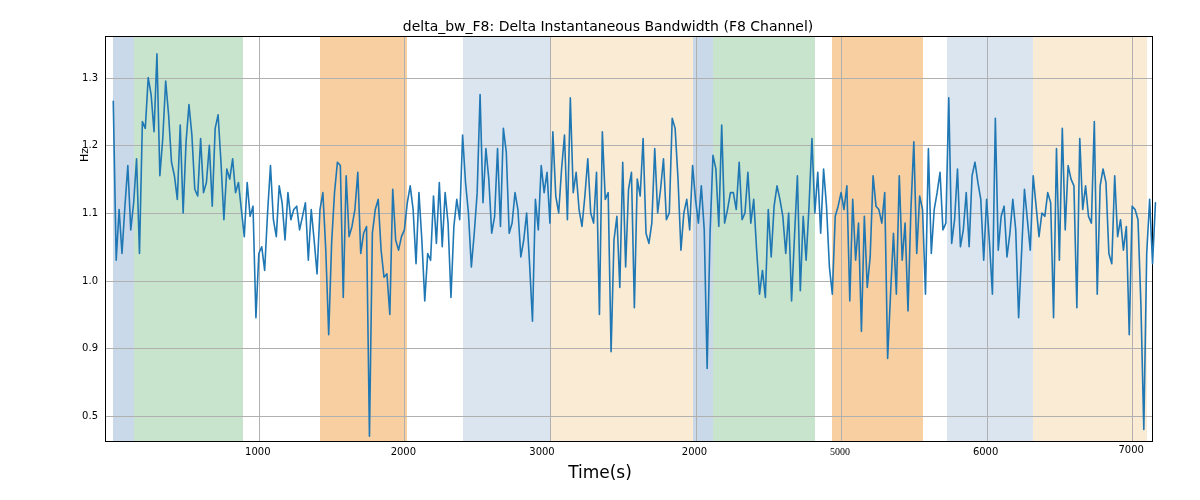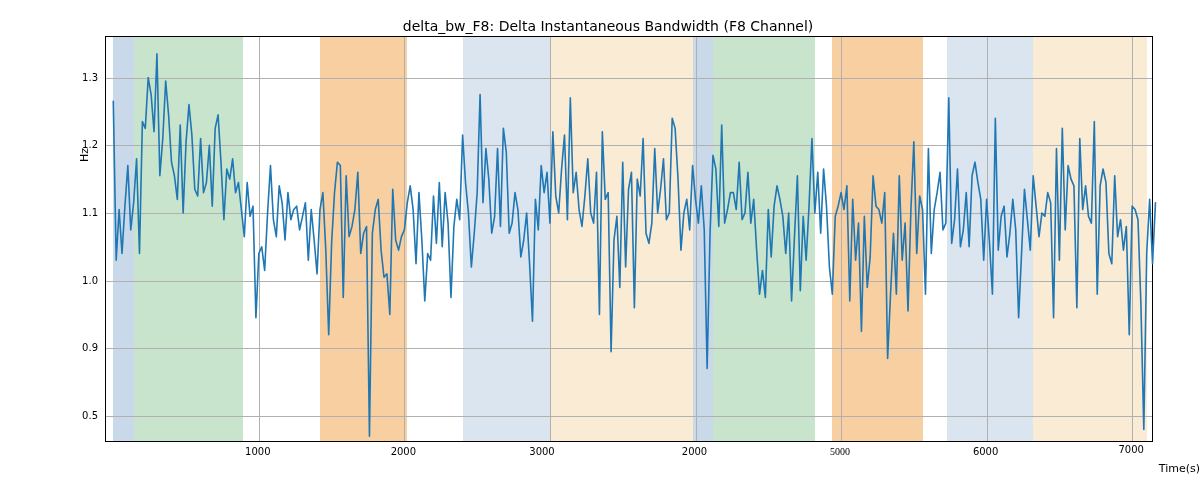--- a/index.html
+++ b/index.html
@@ -24,22 +24,22 @@
     font-size: 14px;
   }
   .axes {
     position: absolute;
     border: 1px solid #000;
     box-sizing: border-box;
   }
   .xlabel {
     position: absolute;
     width: 100%;
-    text-align: right;
-    font-size: 11px;
+    text-align: center;
+    font-size: 17px;
   }
   .ylabel {
     position: absolute;
     transform: rotate(-90deg);
     transform-origin: left top;
     font-size: 11px;
     text-align: center;
   }
   .tick-label-x {
     position: absolute;

